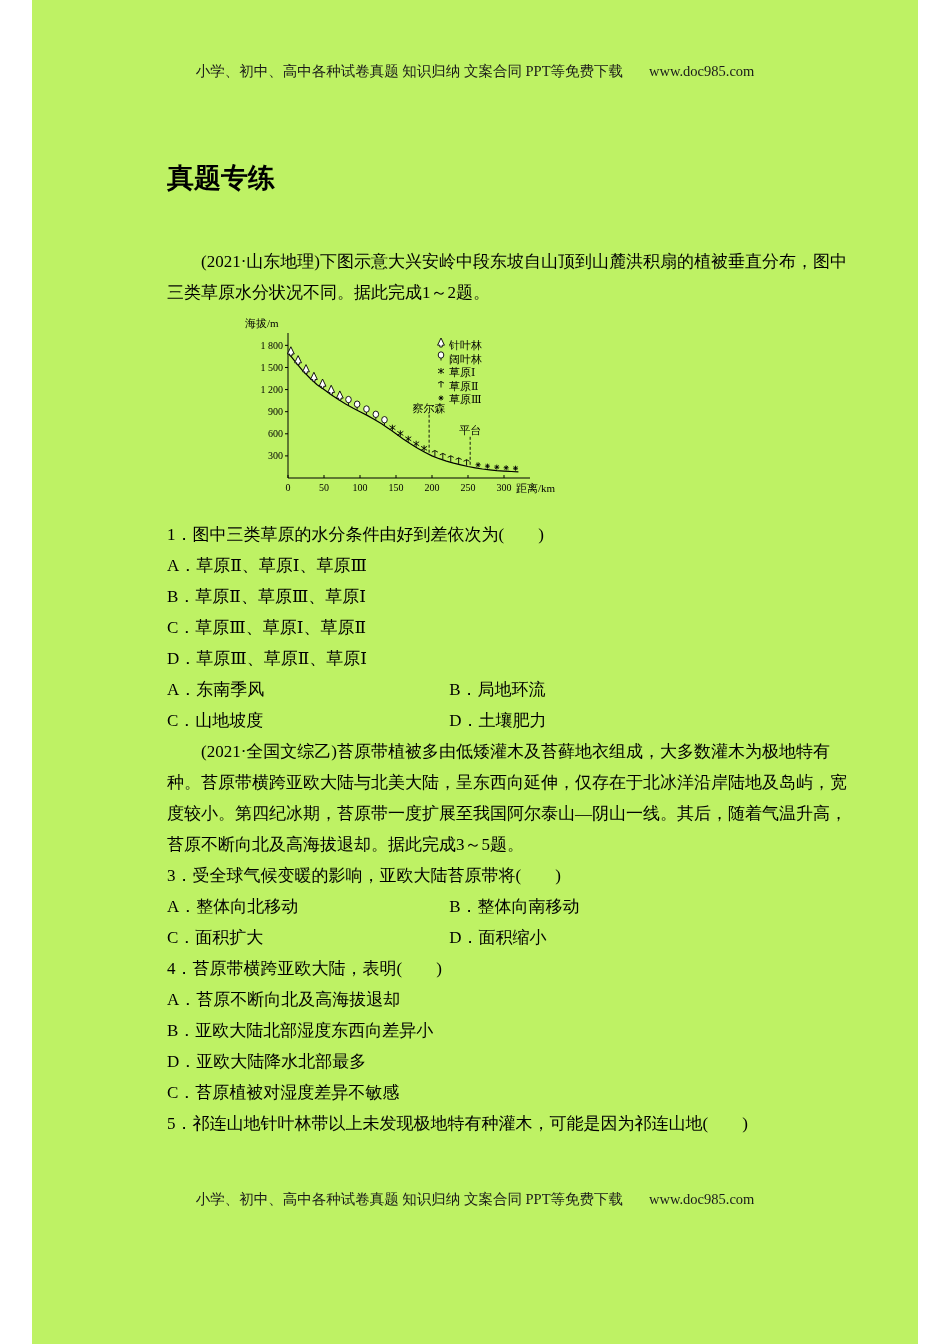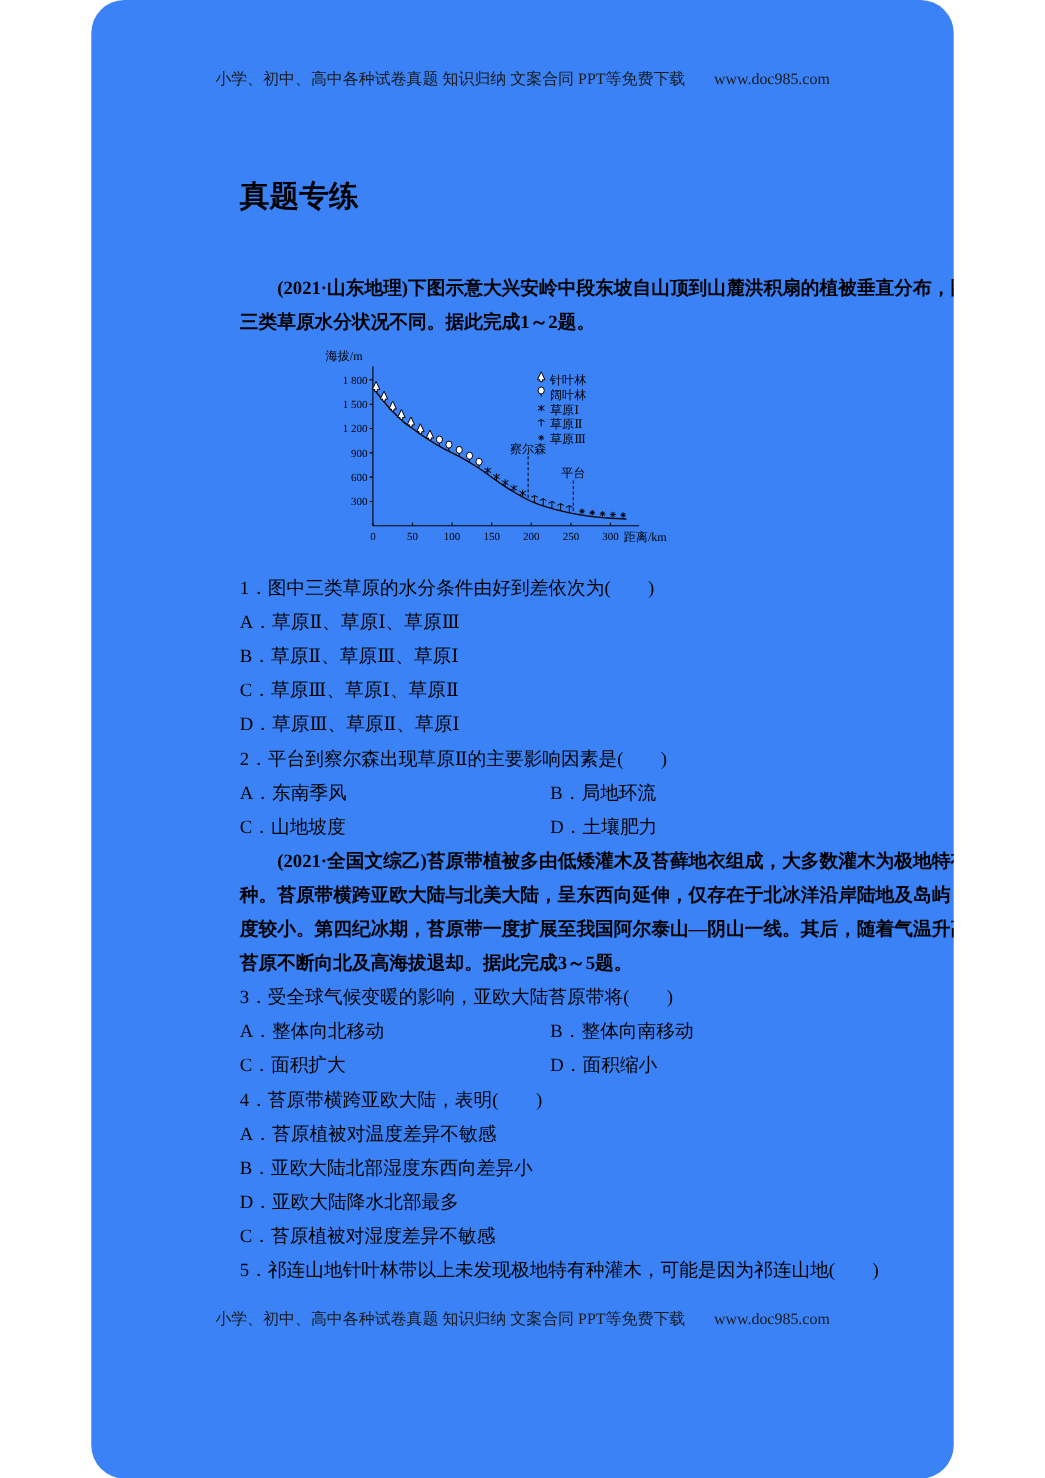--- a/index.html
+++ b/index.html
@@ -1,26 +1,26 @@
 <!DOCTYPE html>
 <html><head>
 <meta charset="utf-8">
 <style>
   html,body{margin:0;padding:0;background:#fff;}
-  .page{position:relative;width:784px;height:1344px;margin:0 auto;background:#3b82f6;
-        font-family:"Liberation Serif","DejaVu Serif",serif;color:#000;overflow:hidden;border-radius:30px;}
+  .page{position:relative;width:886px;height:1344px;margin:0 auto;background:#bef264;
+        font-family:"Liberation Serif","DejaVu Serif",serif;color:#000;overflow:hidden;}
   .page-header,.page-footer{position:absolute;left:0;width:100%;text-align:center;
         font-size:14.5px;color:#1a1a1a;white-space:nowrap;}
   .page-header{top:62px;}
   .page-footer{top:1190px;}
   .doc-url{color:#1a1a1a;text-decoration:none;margin-left:26px;}
   .content{position:absolute;left:135px;top:146px;width:682px;}
   h1.doc-title{font-size:27px;font-weight:700;text-align:left;margin:14px 0 50px;}
   p{margin:0;line-height:31px;font-size:17px;}
-  .indent{text-indent:2em;font-weight:bold;}
+  .indent{text-indent:2em;}
   .opt-row{line-height:31px;font-size:17px;}
   .opt-row .col1{display:inline-block;width:278px;}
   .chart-wrap{margin:5px 0 6px 76px;width:330px;height:200px;}
   svg text{fill:#000;font-family:"Liberation Serif","DejaVu Serif",serif;}
 </style>
 </head>
 <body>
 
 <div class="page">
 
@@ -225,21 +225,20 @@
 
     <div>
       <p>1．图中三类草原的水分条件由好到差依次为(　　)</p>
       <p>A．草原Ⅱ、草原Ⅰ、草原Ⅲ</p>
       <p>B．草原Ⅱ、草原Ⅲ、草原Ⅰ</p>
       <p>C．草原Ⅲ、草原Ⅰ、草原Ⅱ</p>
       <p>D．草原Ⅲ、草原Ⅱ、草原Ⅰ</p>
     </div>
 
     <div>
-      <p>2．平台到察尔森出现草原Ⅱ的主要影响因素是(　　)</p>
       <div class="opt-row">
         <span class="col1">A．东南季风</span>
         <span>B．局地环流</span>
       </div>
       <div class="opt-row">
         <span class="col1">C．山地坡度</span>
         <span>D．土壤肥力</span>
       </div>
     </div>
 
@@ -252,21 +251,21 @@
         <span>B．整体向南移动</span>
       </div>
       <div class="opt-row">
         <span class="col1">C．面积扩大</span>
         <span>D．面积缩小</span>
       </div>
     </div>
 
     <div>
       <p>4．苔原带横跨亚欧大陆，表明(　　)</p>
-      <p>A．苔原植被对温度差异不敏感</p>
+      <p>A．苔原不断向北及高海拔退却</p>
       <p>B．亚欧大陆北部湿度东西向差异小</p>
       <p>D．亚欧大陆降水北部最多</p>
       <p>C．苔原植被对湿度差异不敏感</p>
     </div>
 
     <div>
       <p>5．祁连山地针叶林带以上未发现极地特有种灌木，可能是因为祁连山地(　　)</p>
     </div>
 
   </div>

